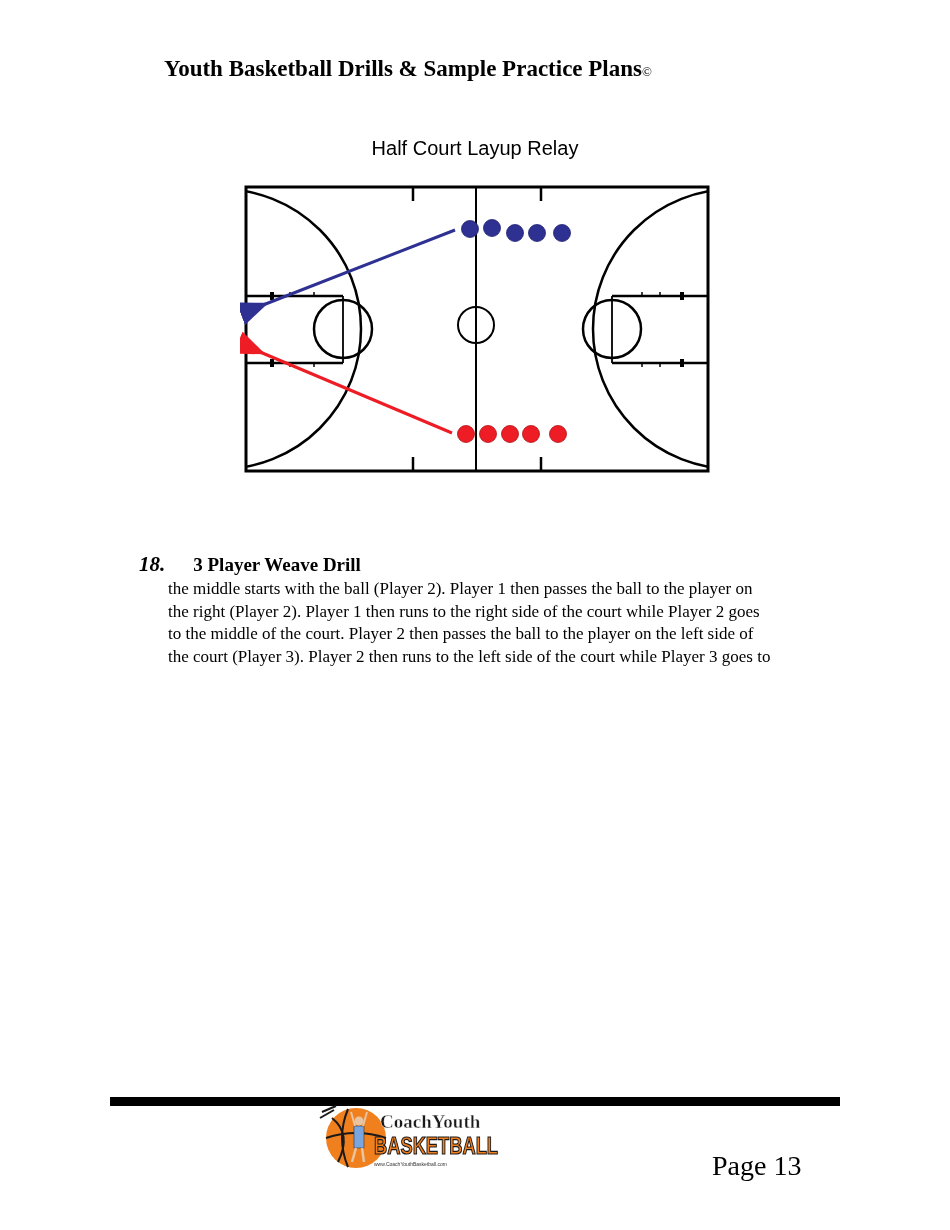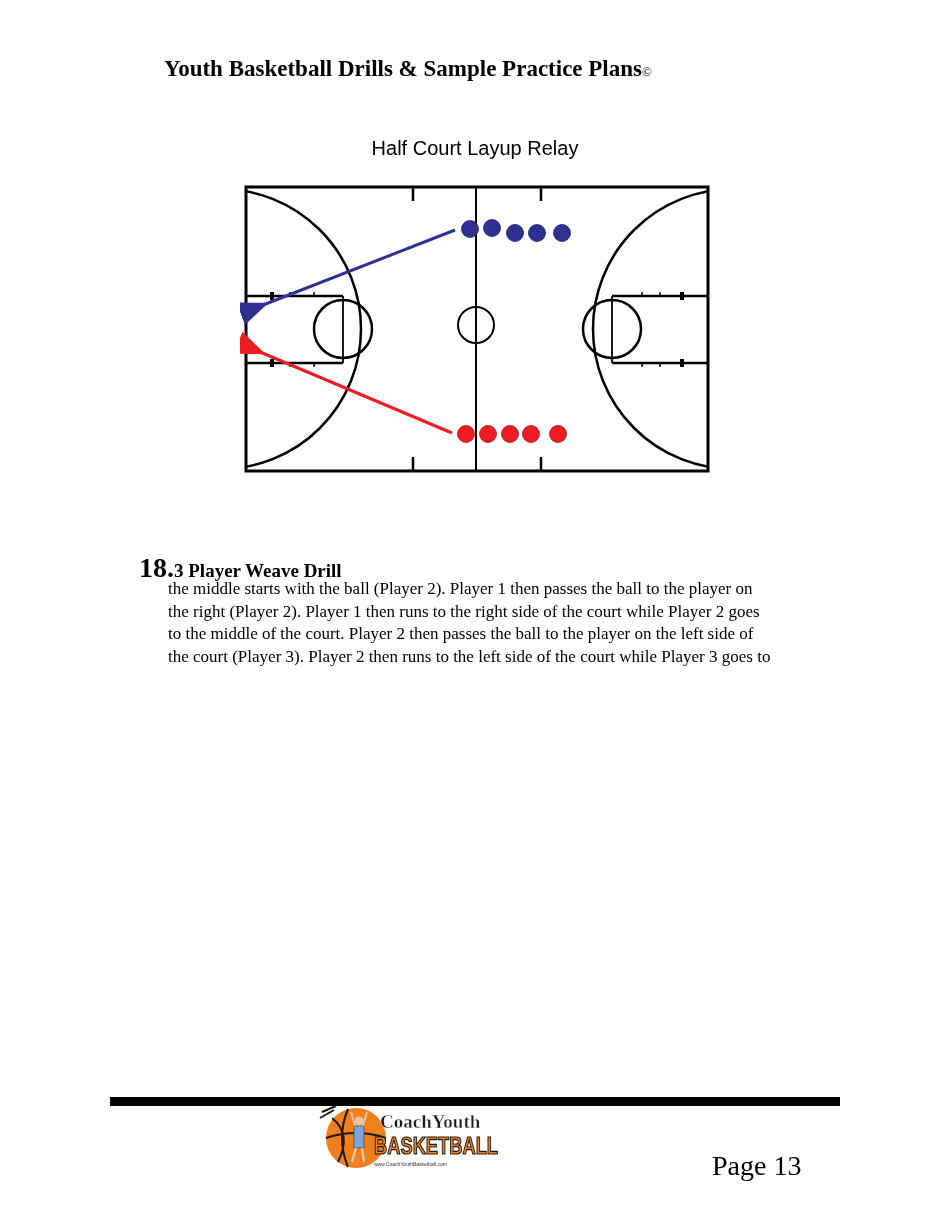--- a/index.html
+++ b/index.html
@@ -2,22 +2,22 @@
 <html><head>
 <meta charset="utf-8">
 <style>
   html, body { margin: 0; padding: 0; background: #ffffff; }
   body { width: 950px; height: 1230px; position: relative; overflow: hidden; font-family: "Liberation Serif", serif; color: #000; }
   .header-title { position: absolute; top: 56px; left: 0; width: 816px; text-align: center; font-weight: bold; font-size: 23px; }
   .header-title .copy { font-size: 13px; font-weight: normal; }
   .diagram-title { position: absolute; top: 137px; left: 0; width: 950px; text-align: center; font-family: "Liberation Sans", sans-serif; font-size: 20px; }
   .court { position: absolute; left: 240px; top: 180px; }
   .section-heading { position: absolute; top: 552px; left: 139px; font-weight: bold; }
-  .section-heading .num { font-size: 28px; }
-  .section-heading .title { font-size: 19px; margin-left: 0; }
+  .section-heading .num { font-size: 21px; font-style: italic; }
+  .section-heading .title { font-size: 19px; margin-left: 28px; }
   .section-body { position: absolute; top: 578px; left: 168px; width: 680px; font-size: 17px; line-height: 22.6px; }
   .section-body span { display: block; white-space: nowrap; }
   .footer-rule { position: absolute; top: 1097px; left: 110px; width: 730px; height: 9px; background: #000; }
   .logo { position: absolute; top: 1104px; left: 318px; width: 182px; height: 66px; }
   .page-num { position: absolute; top: 1150px; left: 712px; font-size: 28px; }
 </style>
 </head>
 <body>
 
 <div class="header-title">

